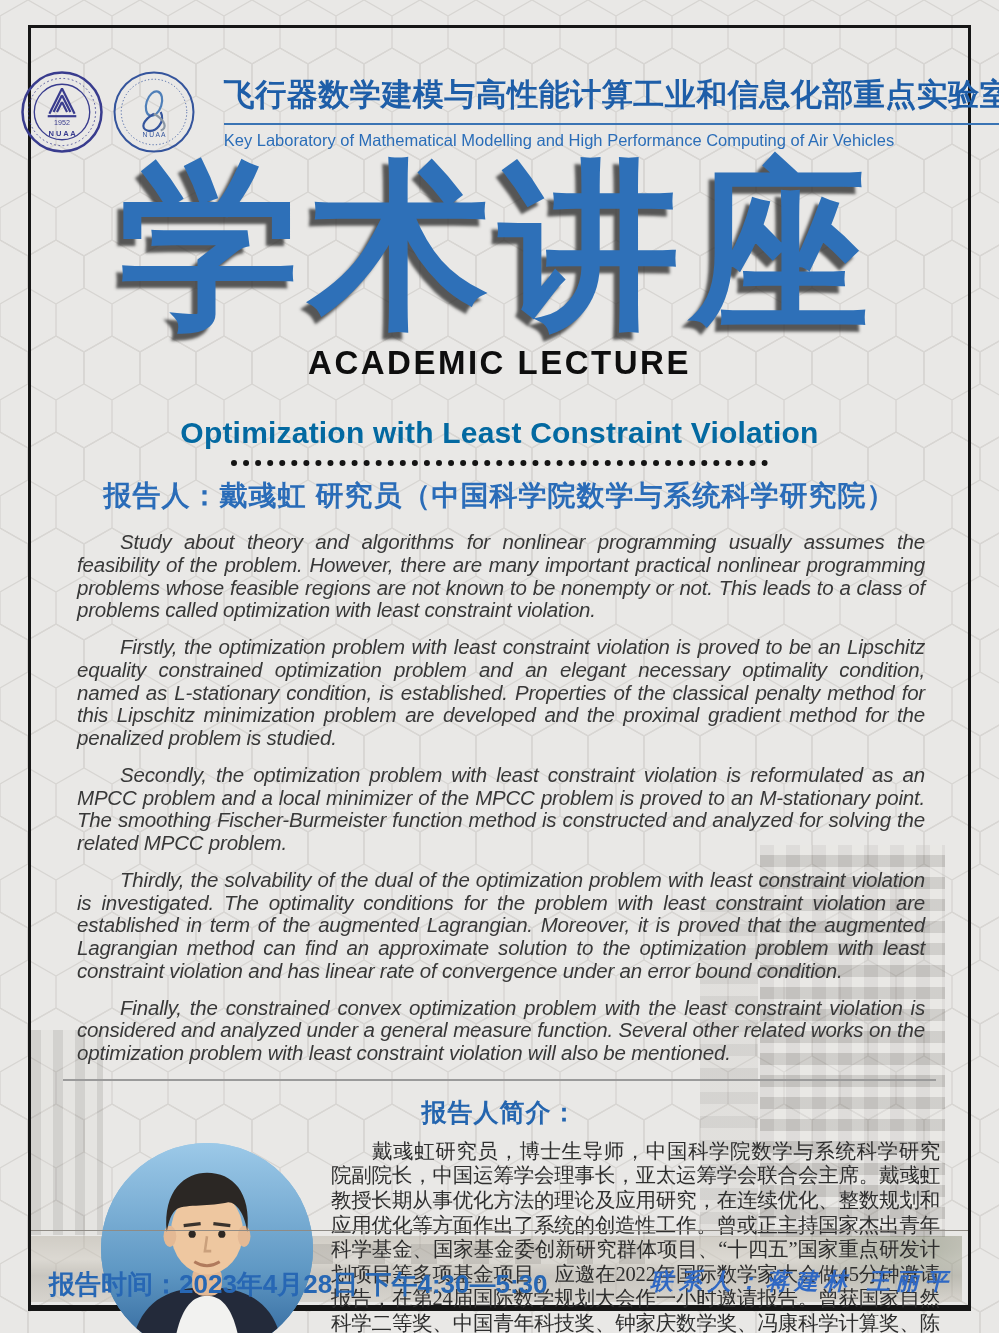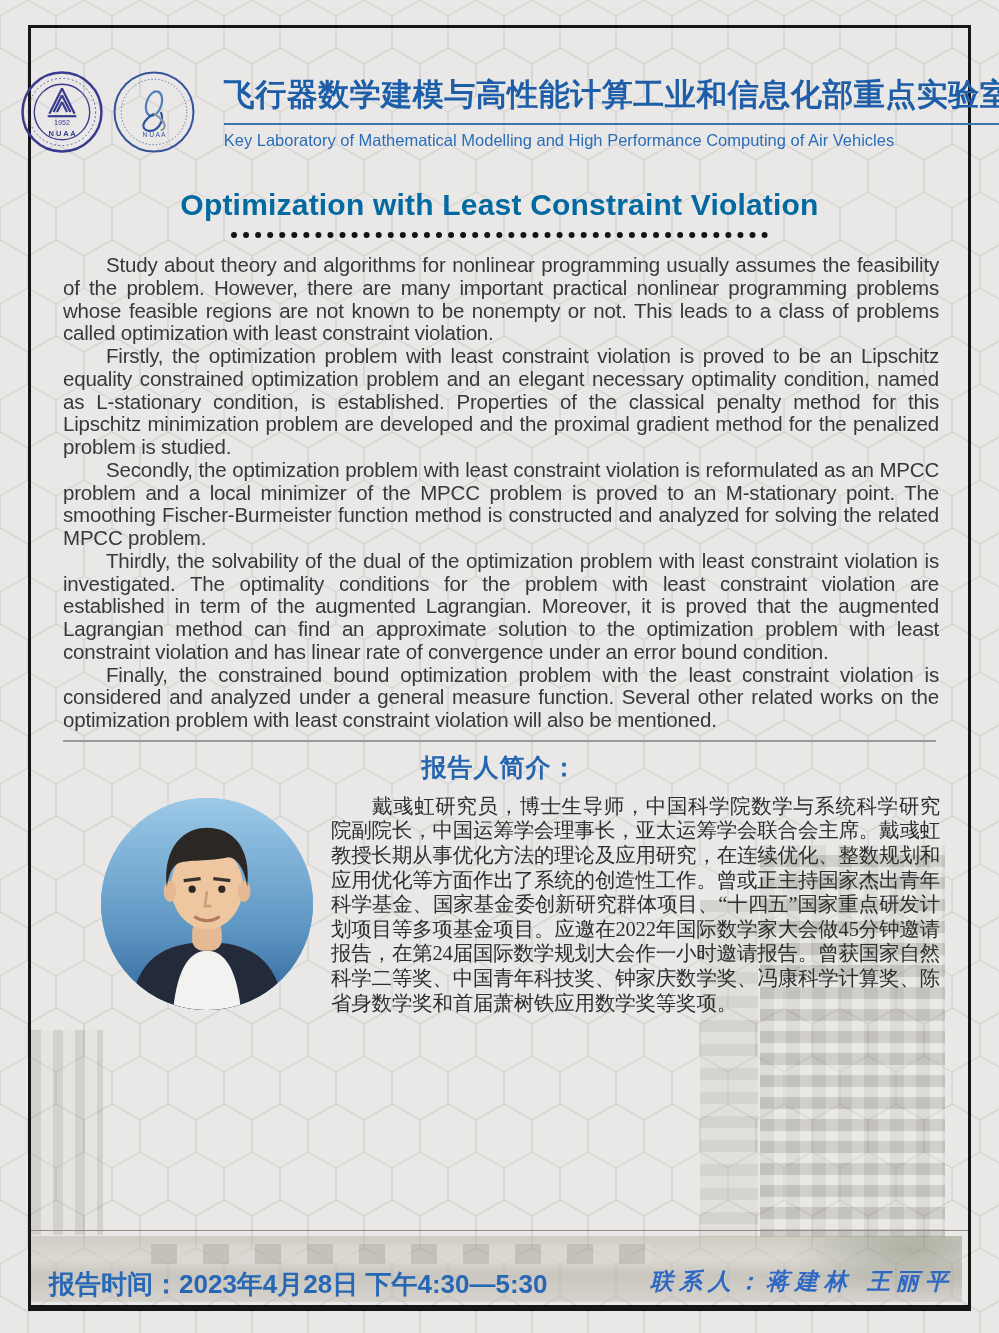--- a/index.html
+++ b/index.html
@@ -87,25 +87,25 @@
     font-size:28px;font-weight:bold;color:#2a6cb8;letter-spacing:1px;white-space:nowrap;
     position:relative;z-index:3;
   }
   
   .abstract{
     position:relative;z-index:3;
     margin:16px 29px 0 32px;
     color:#383838;font-size:20.5px;line-height:1.11;text-align:justify;
     letter-spacing:-.2px;
   }
-  .abstract p{margin:0;text-indent:2.1em;}
+  .abstract p{margin:14px;text-indent:2.1em;font-style:italic;}
   .sec-rule{border:0;border-top:2px solid #9a9a9a;margin:8px 32px 0 32px;position:relative;z-index:3;}
   
   .bio-head{
-    margin-top:9px;text-align:center;font-size:25px;font-weight:bold;color:#2465af;
+    margin-top:15px;text-align:center;font-size:25px;font-weight:bold;color:#2465af;
     position:relative;z-index:3;letter-spacing:1px;
   }
   .bio-row{
     position:relative;z-index:3;display:flex;gap:18px;margin:8px 28px 0 70px;align-items:flex-start;font-family:Liberation Serif, serif;
   }
   .portrait{
     flex:none;width:212px;height:212px;border-radius:50%;overflow:hidden;margin-top:6px;
     background:linear-gradient(to bottom,#96c6e6 0%,#5d96c2 55%,#2d6398 100%);
   }
   .portrait svg{display:block;width:100%;height:100%;}
@@ -176,30 +176,37 @@
         <text x="50" y="80" text-anchor="middle" font-size="8" fill="#34549c" font-family="Liberation Sans, sans-serif">N U A A</text>
       </svg>
     </div>
     <div class="lab-name">
       <div class="lab-zh">飞行器数学建模与高性能计算工业和信息化部重点实验室</div>
       <hr class="lab-rule">
       <div class="lab-en">Key Laboratory of Mathematical Modelling and High Performance Computing of Air Vehicles</div>
     </div>
   </div>
 
+  <div class="banner">
+    <div class="banner-zh">学术讲座</div>
+    <div class="banner-en">ACADEMIC LECTURE</div>
+  </div>
 
   <div class="lec-title">Optimization with Least Constraint Violation</div>
   <hr class="dotline">
+  <div class="speaker">
+    <span>报告人：</span><span>戴彧虹 研究员（中国科学院数学与系统科学研究院）</span>
+  </div>
 
   <div class="abstract">
     <p>Study about theory and algorithms for nonlinear programming usually assumes the feasibility of the problem. However, there are many important practical nonlinear programming problems whose feasible regions are not known to be nonempty or not. This leads to a class of problems called optimization with least constraint violation.</p>
     <p>Firstly, the optimization problem with least constraint violation is proved to be an Lipschitz equality constrained optimization problem and an elegant necessary optimality condition, named as L-stationary condition, is established. Properties of the classical penalty method for this Lipschitz minimization problem are developed and the proximal gradient method for the penalized problem is studied.</p>
     <p>Secondly, the optimization problem with least constraint violation is reformulated as an MPCC problem and a local minimizer of the MPCC problem is proved to an M-stationary point. The smoothing Fischer-Burmeister function method is constructed and analyzed for solving the related MPCC problem.</p>
     <p>Thirdly, the solvability of the dual of the optimization problem with least constraint violation is investigated. The optimality conditions for the problem with least constraint violation are established in term of the augmented Lagrangian. Moreover, it is proved that the augmented Lagrangian method can find an approximate solution to the optimization problem with least constraint violation and has linear rate of convergence under an error bound condition.</p>
-    <p>Finally, the constrained bound optimization problem with the least constraint violation is considered and analyzed under a general measure function. Several other related works on the optimization problem with least constraint violation will also be mentioned.</p>
+    <p>Finally, the constrained convex optimization problem with the least constraint violation is considered and analyzed under a general measure function. Several other related works on the optimization problem with least constraint violation will also be mentioned.</p>
   </div>
 
   <hr class="sec-rule">
 
   <div class="bio-head">报告人简介：</div>
   <div class="bio-row">
     <div class="portrait">
       <svg viewBox="0 0 100 100">
         <defs>
           <linearGradient id="pbg" x1="0" y1="0" x2="0" y2="1">

